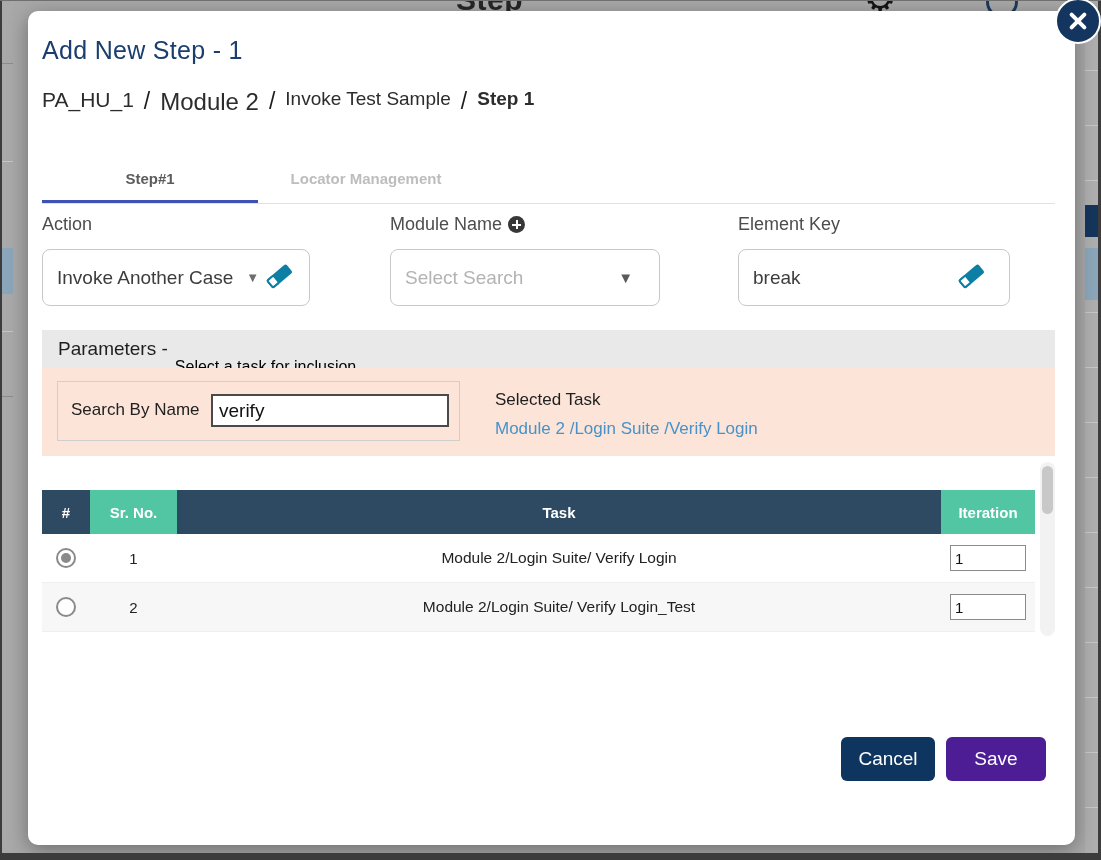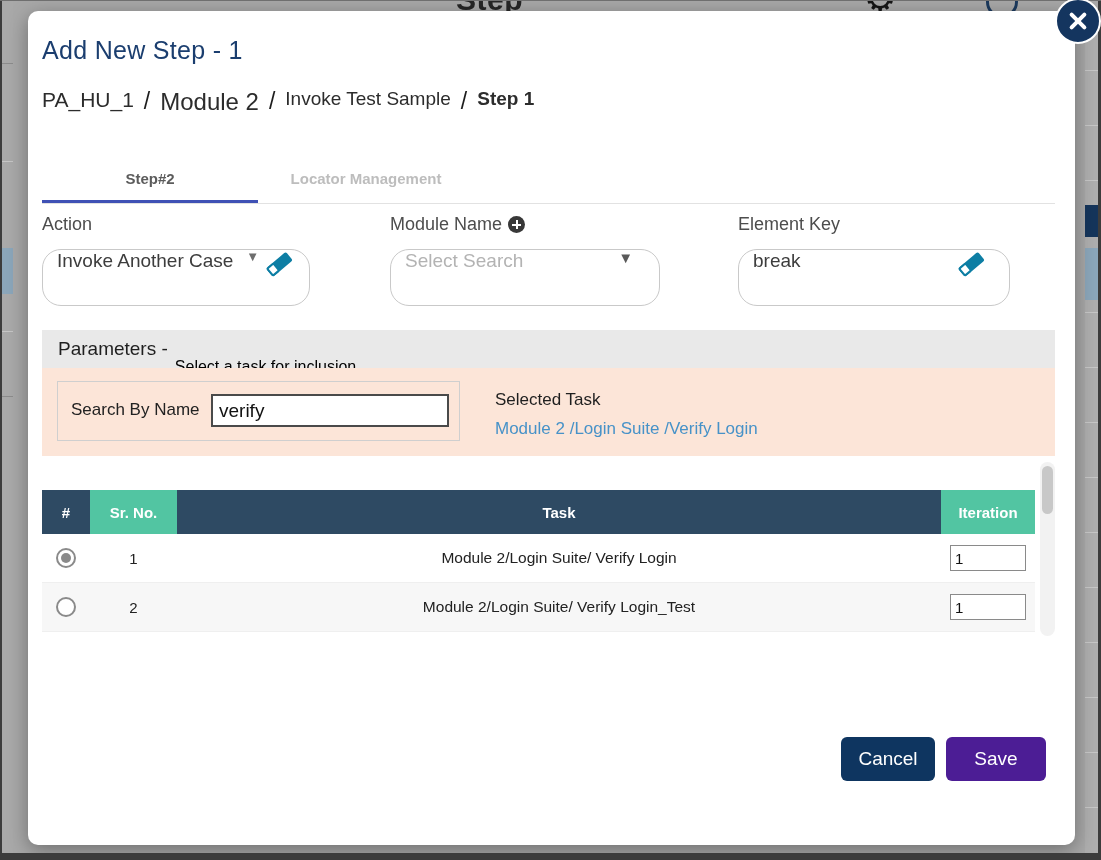--- a/index.html
+++ b/index.html
@@ -42,22 +42,22 @@
   .tabs{position:absolute;left:14px;top:150px;width:1013px;height:42px;border-bottom:1px solid #e2e2e2;display:flex;}
   .tab{width:216px;text-align:center;font-size:15px;font-weight:700;padding-top:9px;box-sizing:border-box;height:42px;}
   .tab.active{color:#5c5c5c;border-bottom:3px solid #3f51b5;margin-bottom:-1px;}
   .tab.inactive{color:#bdbdbd;}
 
   .flabel{position:absolute;top:203px;font-size:18px;color:#4d4d4d;display:flex;align-items:center;gap:6px;}
   .plus-icon{position:relative;width:17px;height:17px;border-radius:50%;background:#383838;display:inline-block;}
   .plus-icon::before{content:"";position:absolute;left:4px;top:7.5px;width:9px;height:2px;background:#fff;}
   .plus-icon::after{content:"";position:absolute;left:7.5px;top:4px;width:2px;height:9px;background:#fff;}
 
-  .field{position:absolute;top:238px;height:57px;border:1px solid #c9c9c9;border-radius:19px;
-    display:flex;padding:0 14px;box-sizing:border-box;background:#fff;}
+  .field{position:absolute;top:238px;height:57px;border:1px solid #c9c9c9;border-radius:8px;
+    display:flex;align-items:center;padding:0 14px;box-sizing:border-box;background:#fff;}
   .field .val{flex:1;font-size:19px;color:#3d3d3d;}
   .field .ph{flex:1;font-size:19px;color:#b3b3b3;}
   .caret{font-size:13px;color:#6e6e6e;line-height:1;}
   .caret.big{font-size:15px;color:#5a5a5a;}
   .eraser{margin-left:4px;}
 
   .params-bar{position:absolute;left:14px;top:319px;width:1013px;height:38px;background:#e9e9e9;
     display:flex;align-items:center;padding-left:16px;box-sizing:border-box;}
   .params-bar .t1{font-size:19px;color:#1f1f1f;}
   .params-bar .t2{font-size:16px;color:#000000;margin-left:7px;margin-top:36px;}
@@ -144,21 +144,21 @@
       <span class="crumb0">PA_HU_1</span>
       <span class="crumb-sep">/</span>
       <span class="crumb1">Module 2</span>
       <span class="crumb-sep">/</span>
       <span class="crumb2">Invoke Test Sample</span>
       <span class="crumb-sep">/</span>
       <span class="crumb3">Step 1</span>
     </div>
 
     <div class="tabs">
-      <div class="tab active">Step#2</div>
+      <div class="tab active">Step#1</div>
       <div class="tab inactive">Locator Management</div>
     </div>
 
     <div class="flabel" style="left:14px">
       <span>Action</span>
     </div>
     <div class="flabel" style="left:362px">
       <span>Module Name</span>
       <span class="plus-icon"></span>
     </div>

